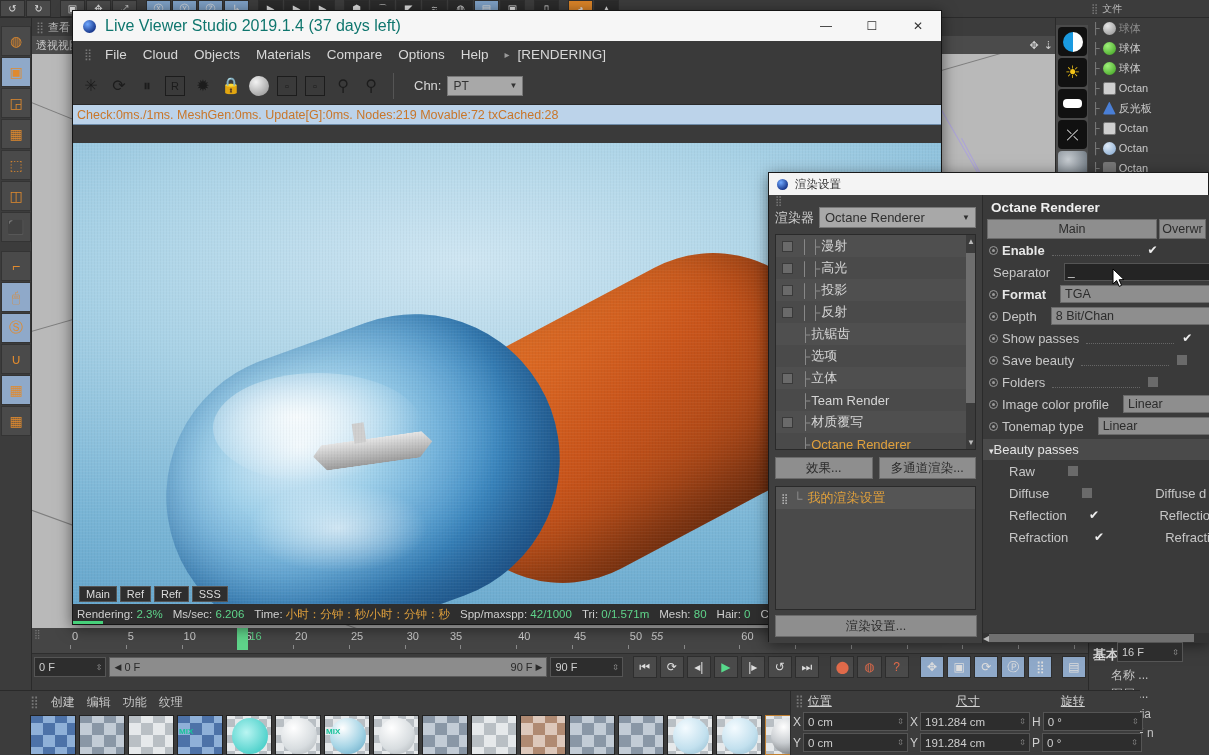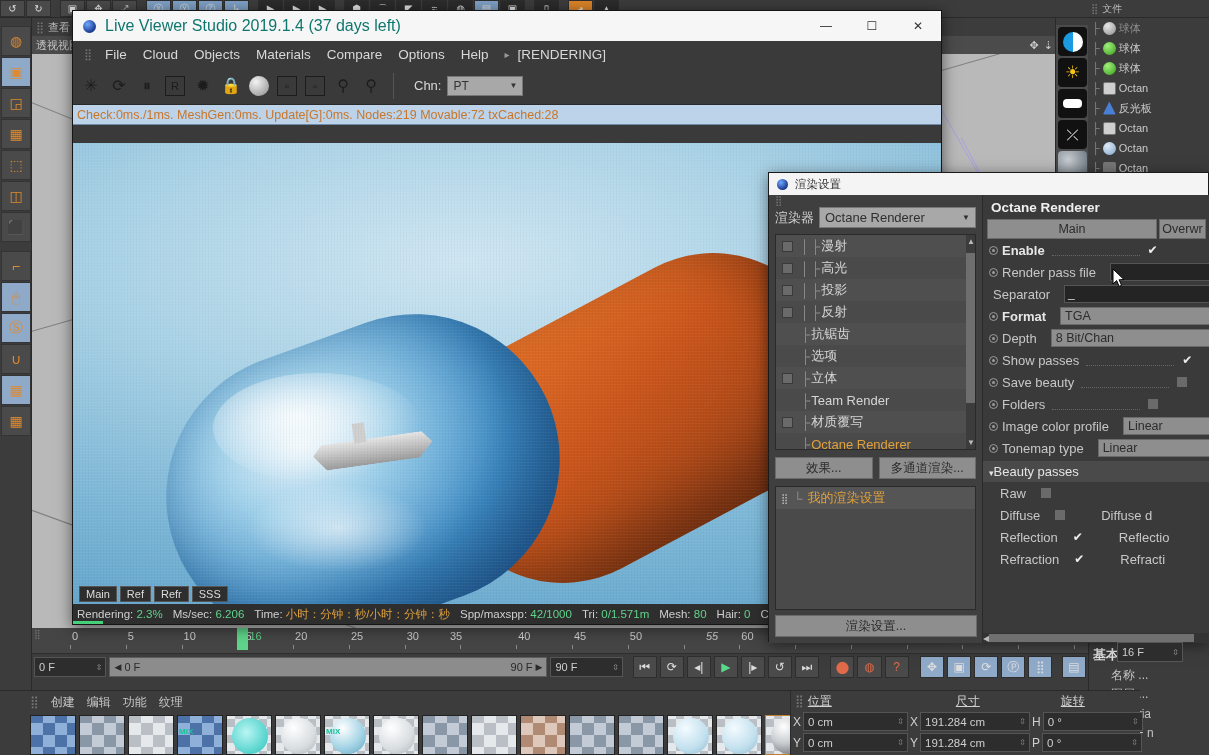--- a/index.html
+++ b/index.html
@@ -224,21 +224,21 @@
   .cbk { width:12px;height:12px; display:flex;align-items:center;justify-content:center;
     font-size:12px; color:#eee; flex:none;}
   .pfield { height:18px; background:#242424; border:1px solid #555; flex:none;}
   .pval { height:18px; background:#8e8e8e; color:#2c2c2c; font-size:12.5px; border:1px solid #6a6a6a;
     display:flex;align-items:center;padding:0 4px; flex:none;}
   #rs-hscroll { position:absolute; left:0; bottom:0; width:227px; height:10px; background:#333;}
   #rs-hscroll .th { position:absolute; left:6px; top:1px; width:205px; height:8px; background:#707070;}
   #cursor { position:absolute; left:1112px; top:268px; z-index:99; }
 
   
-  .prow2 { display:flex; align-items:center; height:22px; font-size:13px; color:#c7c7c7; padding-left:10px; gap:7px;}
+  .prow2 { display:flex; align-items:center; height:22px; font-size:13px; color:#c7c7c7; padding-left:10px; gap:16px;}
 </style>
 </head>
 <body>
 
 <div id="c4d-root">
 
   <div id="top-toolbar">
     <div class="tb-ic">↺</div>
     <div class="tb-ic">↻</div>
     <div class="tb-sep"></div>
@@ -420,21 +420,21 @@
         <div class="tick" style="left: 374.667px;">30</div>
         <div class="tmark" style="left: 372.667px;"></div>
         <div class="tick" style="left: 418px;">35</div>
         <div class="tmark" style="left: 428.444px;"></div>
         <div class="tick" style="left: 486.222px;">40</div>
         <div class="tmark" style="left: 484.222px;"></div>
         <div class="tick" style="left: 542px;">45</div>
         <div class="tmark" style="left: 540px;"></div>
         <div class="tick" style="left: 597.778px;">50</div>
         <div class="tmark" style="left: 595.778px;"></div>
-        <div class="tick" style="left: 674px; font-style: italic;">55</div>
+        <div class="tick" style="left: 619px; font-style: italic;">55</div>
         <div class="tmark" style="left: 651.556px;"></div>
         <div class="tick" style="left: 709.333px;">60</div>
         <div class="tmark" style="left: 707.333px;"></div>
         <div class="tick" style="left: 765.111px;">65</div>
         <div class="tmark" style="left: 763.111px;"></div>
         <div class="tick" style="left: 820.889px;">70</div>
         <div class="tmark" style="left: 818.889px;"></div>
         <div class="tick" style="left: 876.667px;">75</div>
         <div class="tmark" style="left: 874.667px;"></div>
         <div class="tick" style="left: 932.444px;">80</div>
@@ -791,26 +791,20 @@
         <div class="rstab b">Overwr</div>
       </div>
       <div id="rs-props">
           <div class="prow">
             <span class="rd"></span>
             <span class="nm bold">Enable</span>
             <span class="dots" style="max-width: 88px;"></span>
             <span class="cbk">✔</span>
           </div>
           <div class="prow">
-            <span class="rd"></span>
-            <span class="nm">Render pass file</span>
-            <span class="dots"></span>
-            <div class="pfield" style="width: 160px; color: rgb(207, 207, 207); font-size: 12px; padding-left: 3px;"></div>
-          </div>
-          <div class="prow">
             <span style="width: 9px;"></span>
             <span class="nm">Separator</span>
             <span class="dots"></span>
             <div class="pfield" style="width: 160px; color: rgb(207, 207, 207); font-size: 12px; padding-left: 3px;">_</div>
           </div>
           <div class="prow">
             <span class="rd"></span>
             <span class="nm bold">Format</span>
             <span class="dots"></span>
             <div class="pval" style="width: 160px;">TGA</div>

